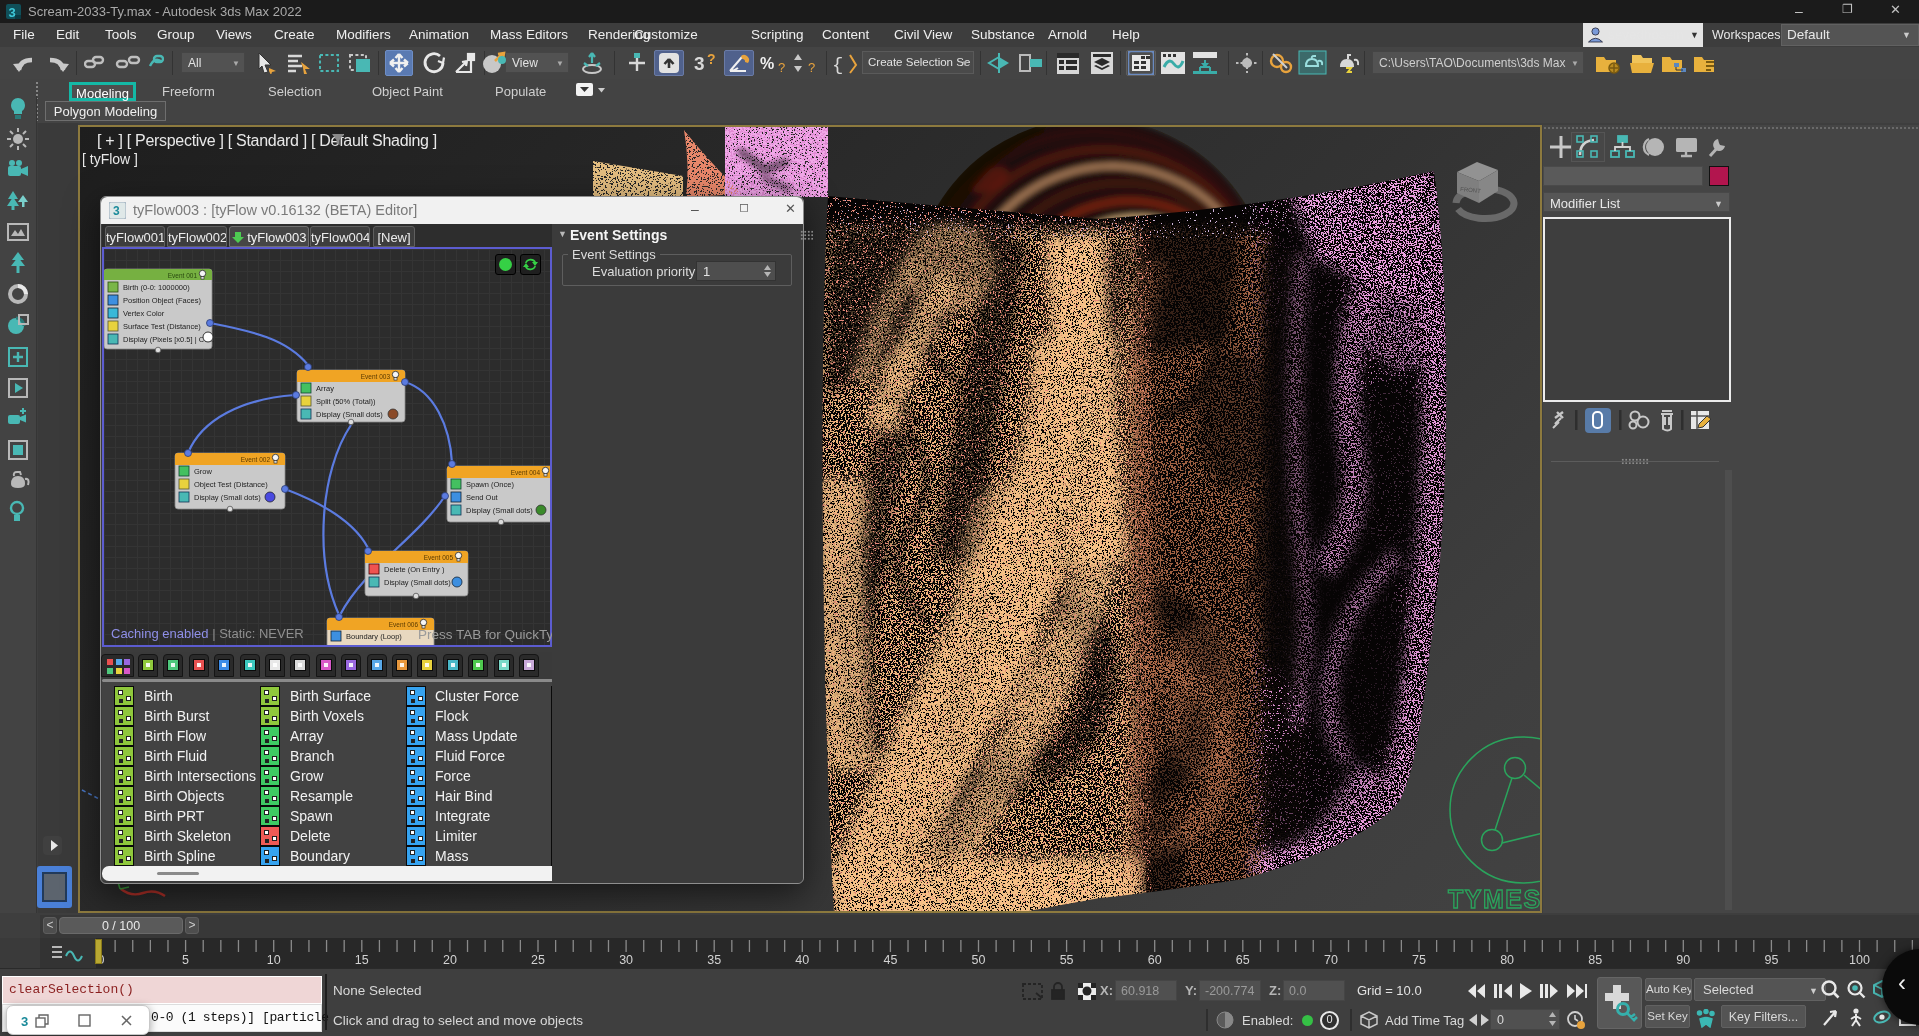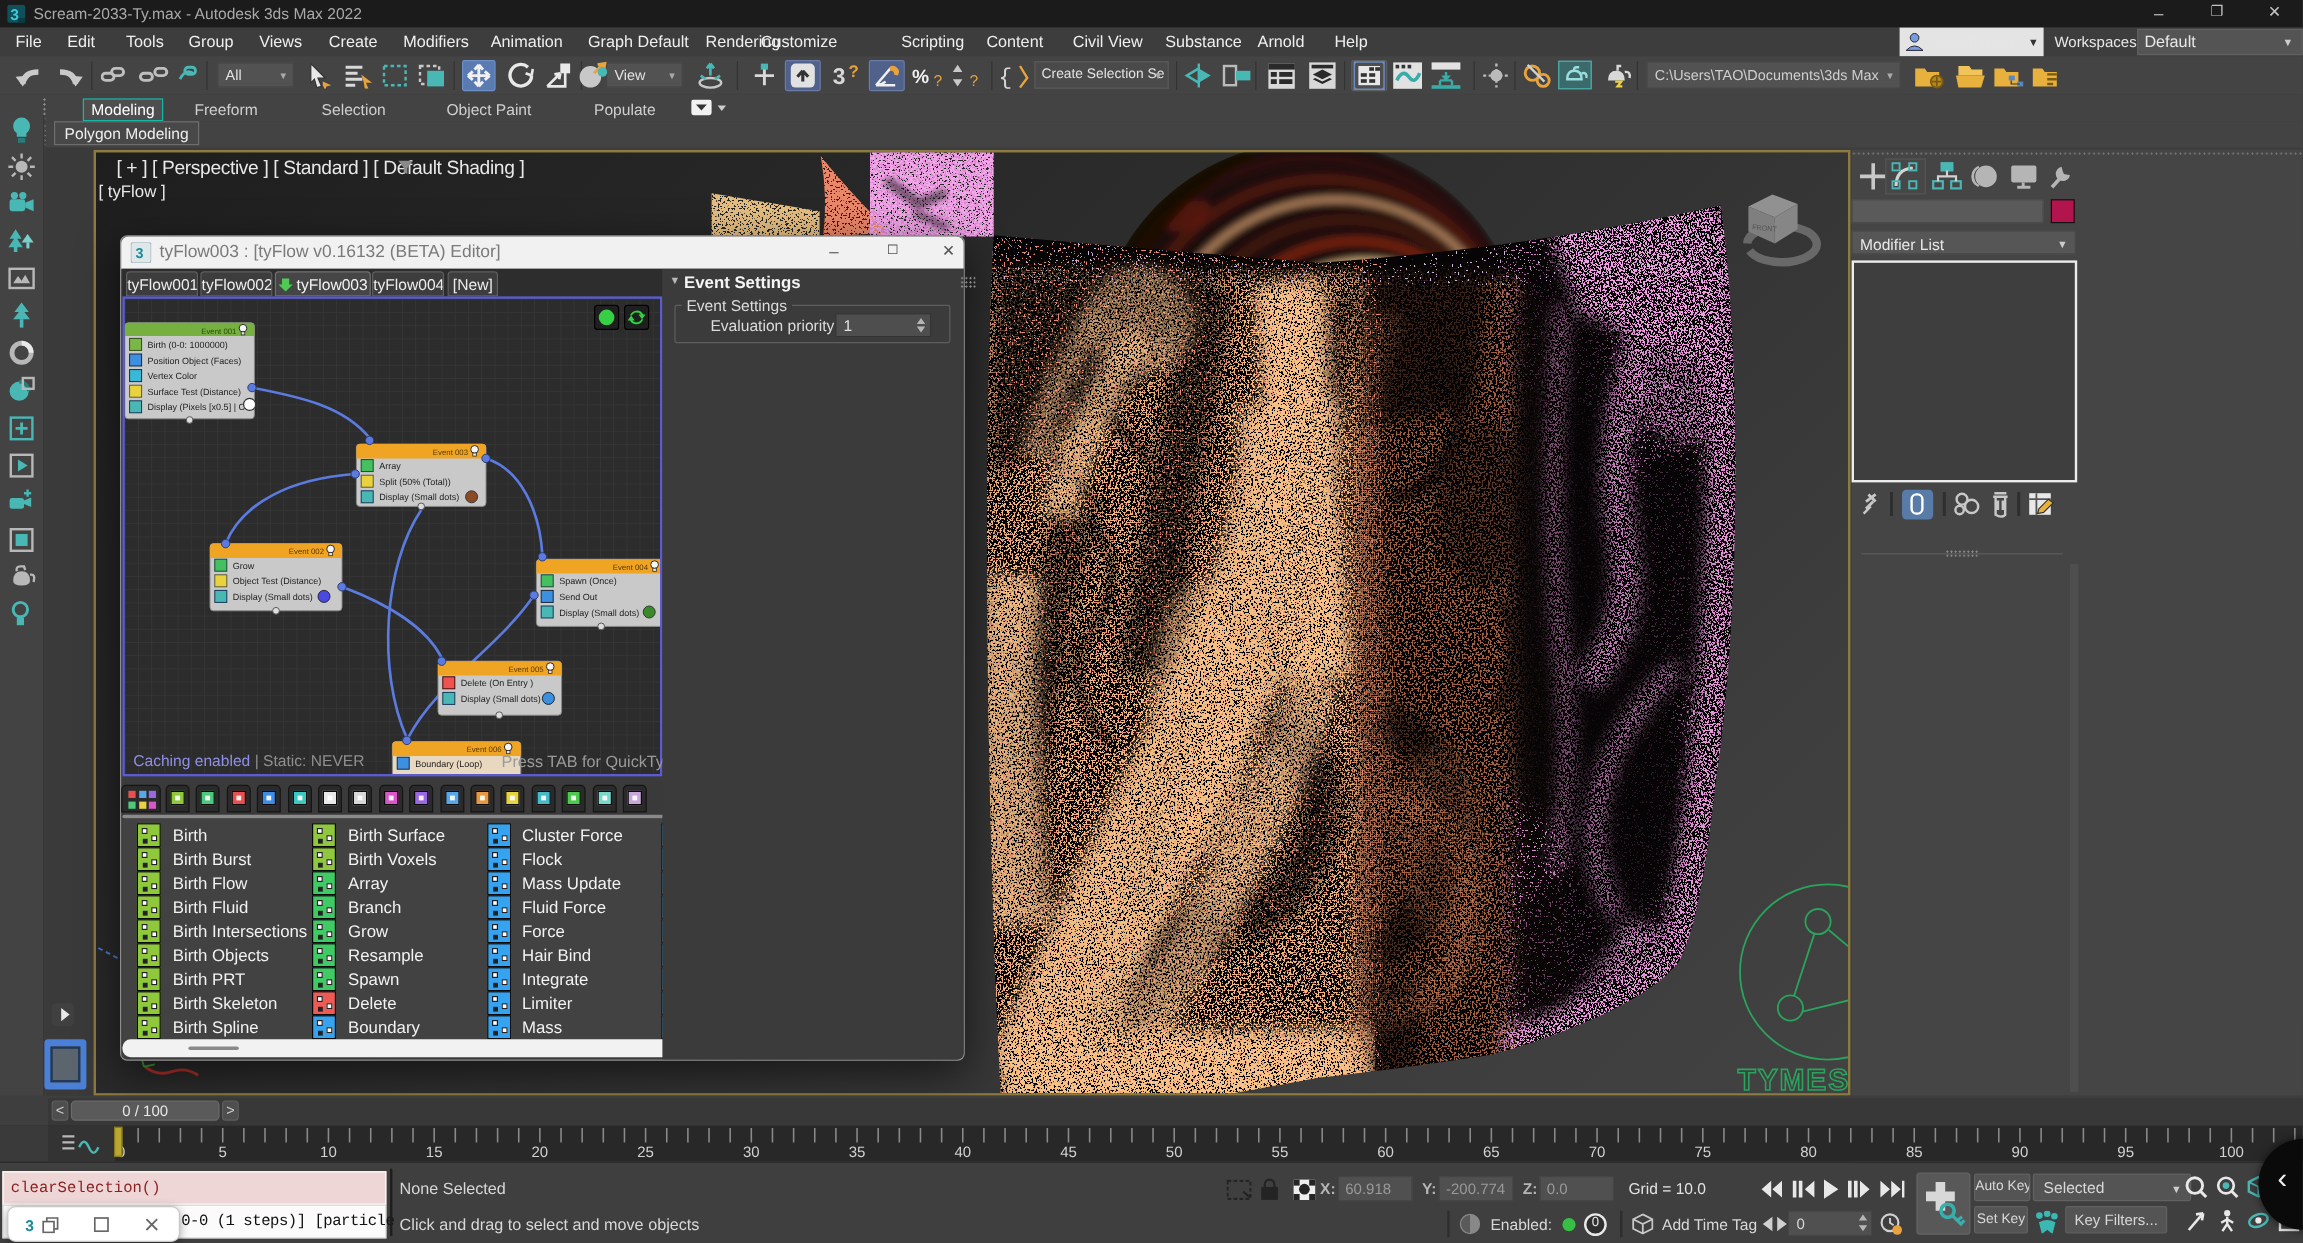--- a/index.html
+++ b/index.html
@@ -38,21 +38,21 @@
 </div>
 <div class="abs" id="menubar">
  <span style="left:13px">File</span>
     <span style="left:56px">Edit</span>
     <span style="left:105px">Tools</span>
     <span style="left:157px">Group</span>
     <span style="left:216px">Views</span>
     <span style="left:274px">Create</span>
     <span style="left:336px">Modifiers</span>
     <span style="left:409px">Animation</span>
-    <span style="left:490px">Graph Default</span>
+    <span style="left:490px">Mass Editors</span>
     <span style="left:588px">Rendering</span>
     <span style="left:634px">Customize</span>
     <span style="left:751px">Scripting</span>
     <span style="left:822px">Content</span>
     <span style="left:894px">Civil View</span>
     <span style="left:971px">Substance</span>
     <span style="left:1048px">Arnold</span>
     <span style="left:1112px">Help</span>
  <div style="position:absolute;left:1583px;top:0px;width:120px;height:24px;background:#e4e4e4"></div>
  <svg class="ic" style="left:1587px;top:3px" width="17" height="17">
@@ -259,21 +259,21 @@
       <rect x="21" y="17" width="5" height="4" fill="#5a87c0"></rect>
       <path d="M16 16 v3 h7" stroke="#333" fill="none"></path>
     </svg>
  <svg class="ic" style="left:1692px;top:4px" width="30" height="24">
       <path d="M2 6 h8 l2 3 h10 v12 h-20 z" fill="#e8b13d"></path>
       <path d="M14 11 h8 m-8 4 h8 m-8 4 h5" stroke="#7a5a10" stroke-width="2"></path>
     </svg>
 </div>
 <div class="abs" id="ribbon">
     <div style="position:absolute;left:35px;top:2px;width:4px;height:18px;background-image:radial-gradient(circle,#888 0.8px,transparent 1px);background-size:4px 4px"></div>
- <div style="position:absolute;left:69px;top:3px;width:67px;height:19px;background:#4e4e4e;border:1px solid #14b8a6;color:#fff;text-align:center;padding-top:1px;font-size:13px">Modeling</div>
+ <div style="position:absolute;left:69px;top:3px;width:67px;height:19px;background:#4e4e4e;border:3px solid #14b8a6;color:#fff;text-align:center;padding-top:1px;font-size:13px">Modeling</div>
  <span style="position:absolute;left:162px;top:5px">Freeform</span>
  <span style="position:absolute;left:268px;top:5px">Selection</span>
  <span style="position:absolute;left:372px;top:5px">Object Paint</span>
  <span style="position:absolute;left:495px;top:5px">Populate</span>
  <svg class="ic" style="left:576px;top:4px" width="30" height="14">
       <rect x="0" y="0" width="17" height="13" rx="2" fill="#f2f2f2"></rect>
       <path d="M4 4 h9 l-4.5 5z" fill="#333"></path>
       <path d="M22 5 l7 0 -3.5 4.5z" fill="#ccc"></path>
     </svg>
 </div>

